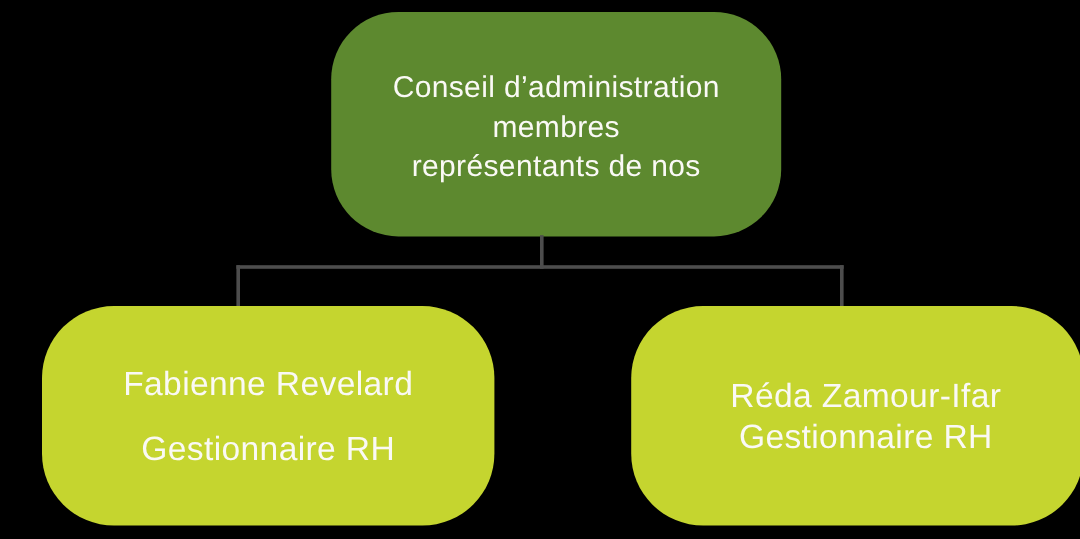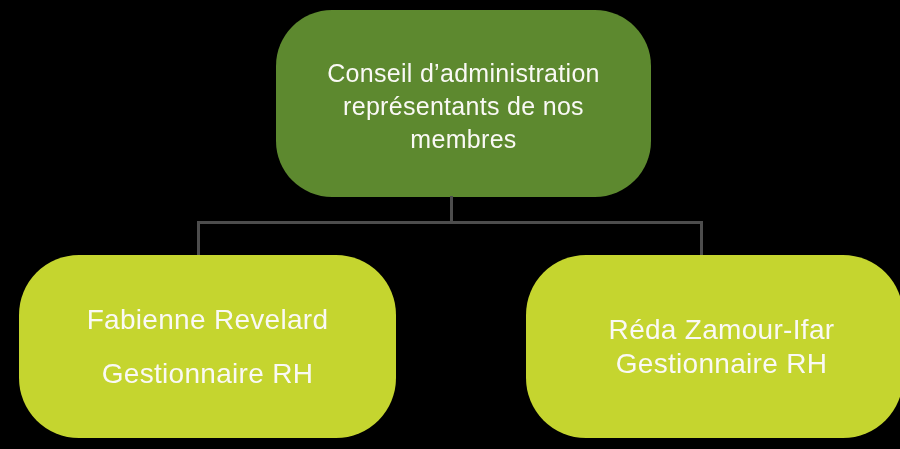--- a/index.html
+++ b/index.html
@@ -43,21 +43,21 @@
   }
   .child-node {
     top: 255px;
     width: 377px;
     height: 183px;
     border-radius: 60px;
     background: var(--child-fill, #c5d52f);
     font-size: 28px;
     line-height: 34px;
   }
-  .child-left  { left: 8px; gap: 20px; }
+  .child-left  { left: 24px; gap: 20px; }
   .child-right { left: 515px; padding-left: 14px; }
   .connector {
     position: absolute;
     background: var(--connector, #4d4d4d);
   }
   .conn-stub {
     left: 450px;
     top: 196px;
     width: 3px;
     height: 28px;
@@ -81,22 +81,22 @@
     height: 34px;
   }
 </style>
 </head>
 <body>
 
 <div class="stage">
 
   <div class="node root-node">
     <div class="line">Conseil d’administration</div>
+    <div class="line">membres</div>
     <div class="line">représentants de nos</div>
-    <div class="line">membres</div>
   </div>
 
   <div class="connector conn-stub"></div>
   <div class="connector conn-rail"></div>
   <div class="connector conn-drop-left"></div>
   <div class="connector conn-drop-right"></div>
 
   <div class="node child-node child-left">
     <div class="line">Fabienne Revelard</div>
     <div class="line">Gestionnaire RH</div>

